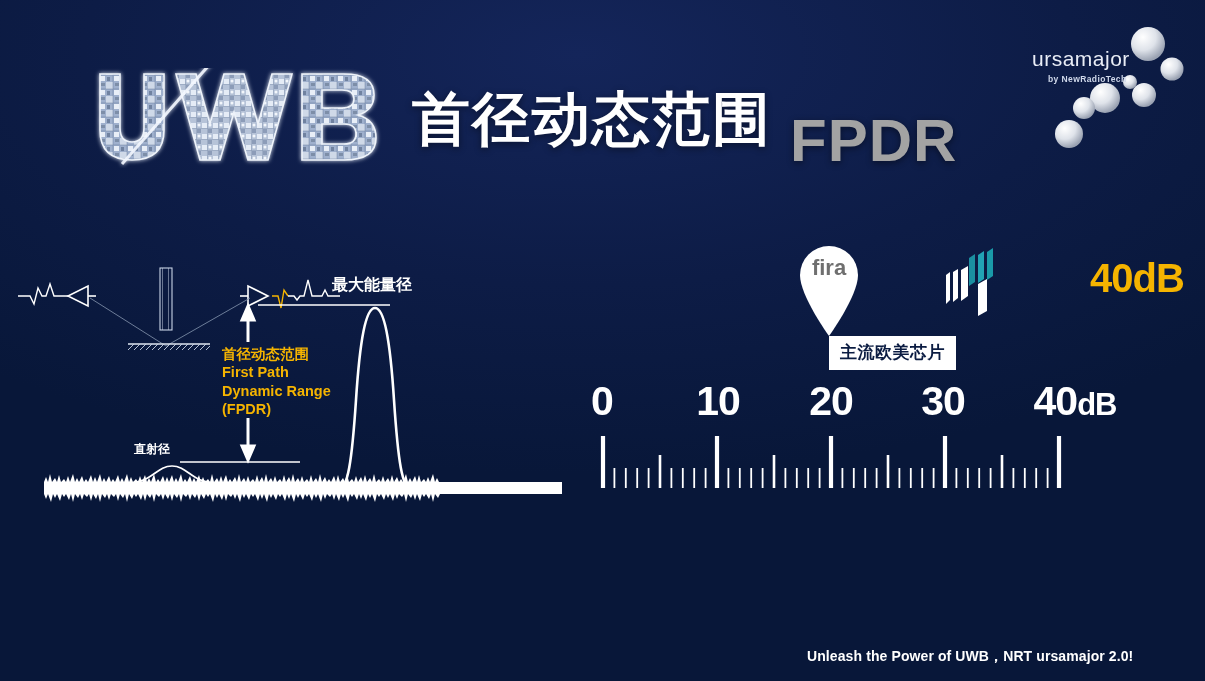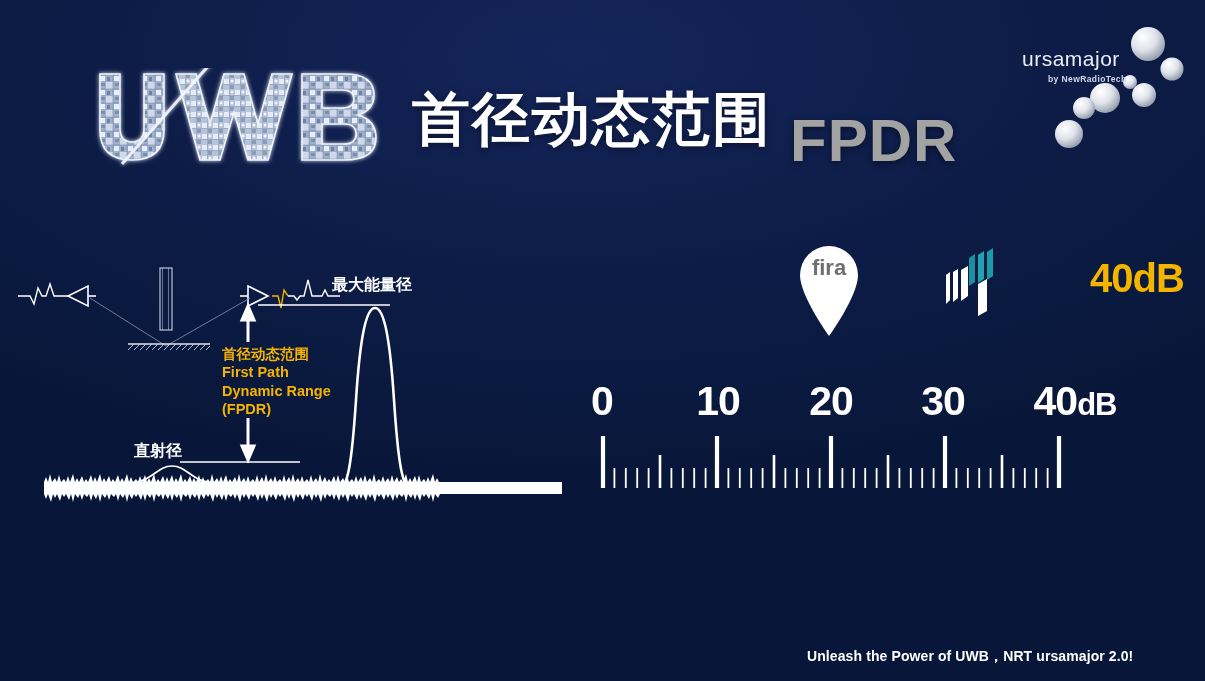--- a/index.html
+++ b/index.html
@@ -9,39 +9,39 @@
     font-family:"Liberation Sans", sans-serif;
     position:relative; overflow:hidden;
     background:
       radial-gradient(ellipse 900px 420px at 48% 8%, #14255a 0%, #0d1c46 55%, #081739 100%),
       #07204a;
   }
   .slide { position:absolute; inset:0; }
 
   
   #brand-logo { position:absolute; left:1012px; top:22px; width:185px; height:135px; }
-  #brand-wordmark { position:absolute; left:10px; top:25px; color:#e9edf6;
+  #brand-wordmark { position:absolute; left:20px; top:25px; color:#e9edf6;
      font-size:21px; letter-spacing:.5px; font-weight:400; }
   #brand-subwordmark { position:absolute; left:12px; top:52px; color:#cfd8ea;
      font-size:8.5px; letter-spacing:.4px; font-weight:700;padding-left:24px; }
 
   
   #uwb-wordmark { position:absolute; left:92px; top:68px; width:300px; height:100px; }
   #headline { position:absolute; left:412px; top:78px; height:84px;
      display:flex; align-items:center; gap:18px; }
   #headline-cn { color:#ffffff; font-size:58px; font-weight:700; letter-spacing:2px;
      text-shadow:0 2px 7px rgba(0,0,0,.45); }
   #headline-en { color:#a3a3a3; font-size:60px; font-weight:700; letter-spacing:1px;
      text-shadow:0 2px 7px rgba(0,0,0,.45);margin-top:40px; }
 
   
   #fpdr-diagram { position:absolute; left:0px; top:250px; width:580px; height:260px; }
   .diag-label { position:absolute; color:#ffffff; font-weight:700; }
   #label-max-path { left:332px; top:275px; font-size:16px; }
-  #label-direct-path { left:134px; top:441px; font-size:16px; }
+  #label-direct-path { left:134px; top:441px; font-size:12px; }
   #fpdr-annotation { position:absolute; left:222px; top:345px; width:136px;
      line-height:1.26; font-weight:700; }
   #fpdr-annotation div { color:#f5b400; font-size:14.5px; }
   #fpdr-ann-cn { font-size:14.5px !important; }
 
   
   #db-scale { position:absolute; left:575px; top:370px; width:520px; height:125px; }
   #db-scale-numbers { position:absolute; left:575px; top:378px; width:520px; height:52px; }
   .db-tick-label { position:absolute; color:#ffffff; font-size:41px; font-weight:700;
      font-family:"Liberation Sans Narrow","Liberation Sans",sans-serif;
@@ -291,20 +291,21 @@
         <line x1="484" x2="484" y1="118" y2="66" stroke="#ffffff" stroke-width="4.2"></line>
       </svg>
   </div>
 
   <div id="fira-pin">
     <svg width="78" height="100" viewBox="0 0 78 100">
       <path d="M39 98 C39 98 10 58 10 37 A29 29 0 1 1 68 37 C68 58 39 98 39 98 Z" fill="#ffffff"></path>
     </svg>
   </div>
   <div id="fira-text">fira</div>
+  <div id="chipset-badge">主流欧美芯片</div>
 
   <div id="partner-logo">
     <svg width="56" height="72" viewBox="0 0 56 72">
       <g>
         <polygon points="29,10 35,6  35,34 29,38" fill="#1b8fa0"></polygon>
         <polygon points="38,7  44,3  44,31 38,35" fill="#22a3b4"></polygon>
         <polygon points="47,4  53,0  53,28 47,32" fill="#1a9aa8"></polygon>
         <polygon points="38,36 47,31 47,63 38,68" fill="#ffffff"></polygon>
         <polygon points="6,27  10,24 10,52 6,56" fill="#ffffff"></polygon>
         <polygon points="13,24 18,21 18,50 13,54" fill="#ffffff"></polygon>

